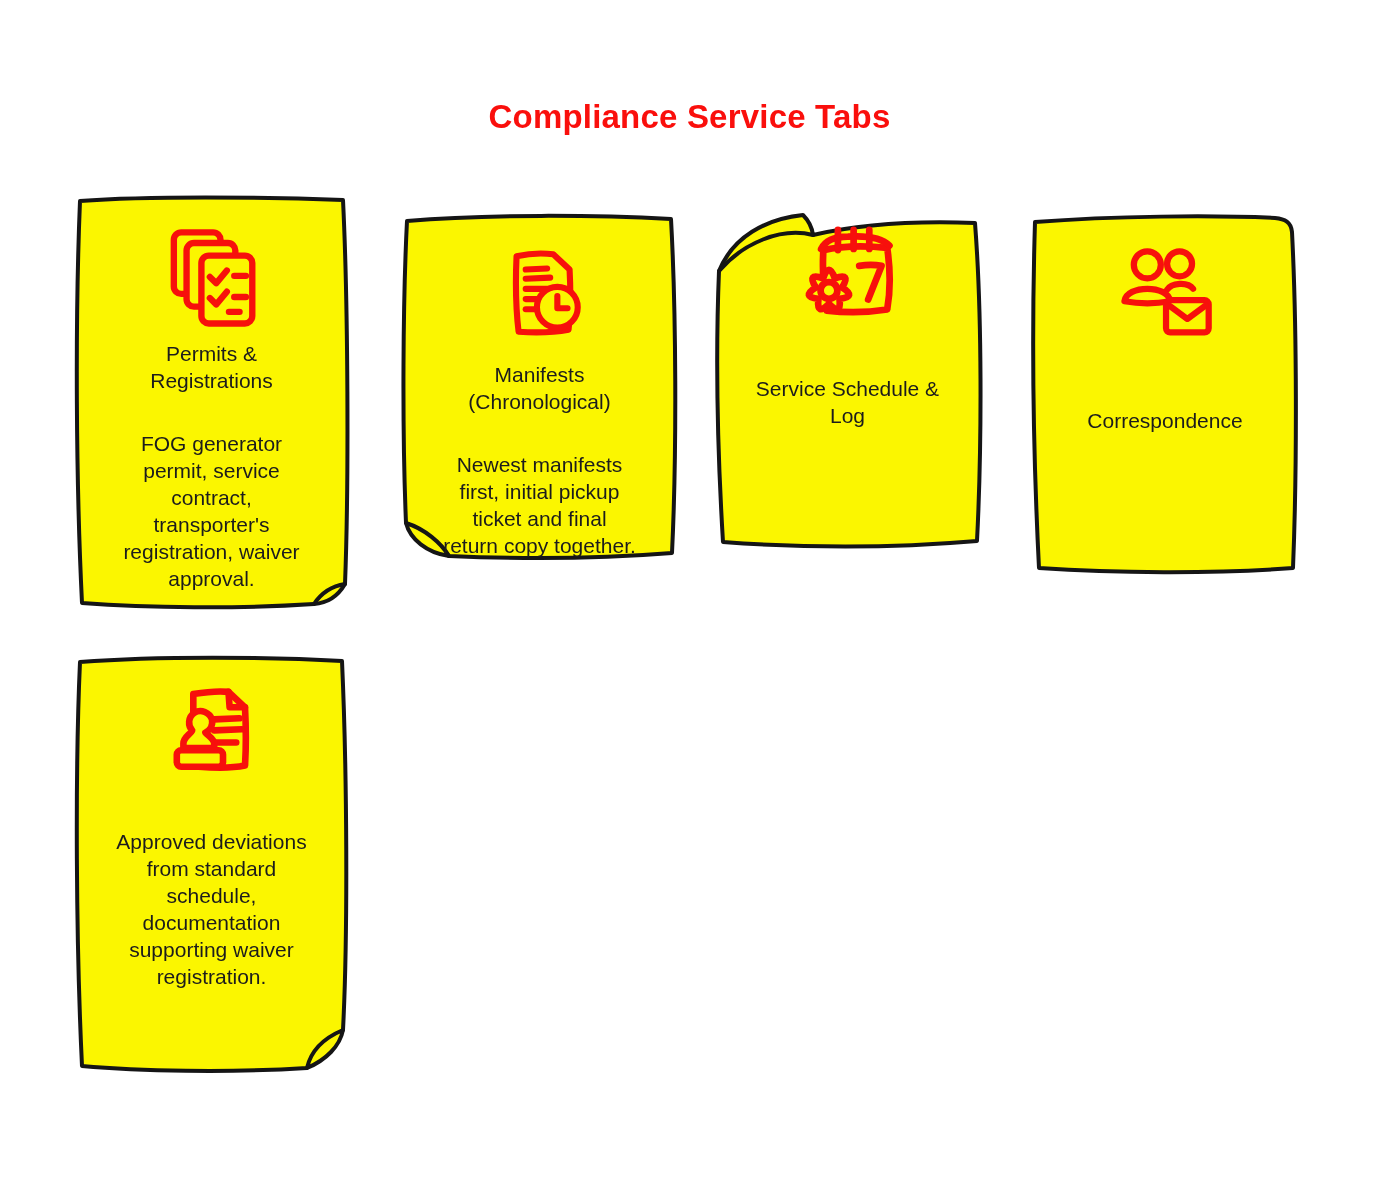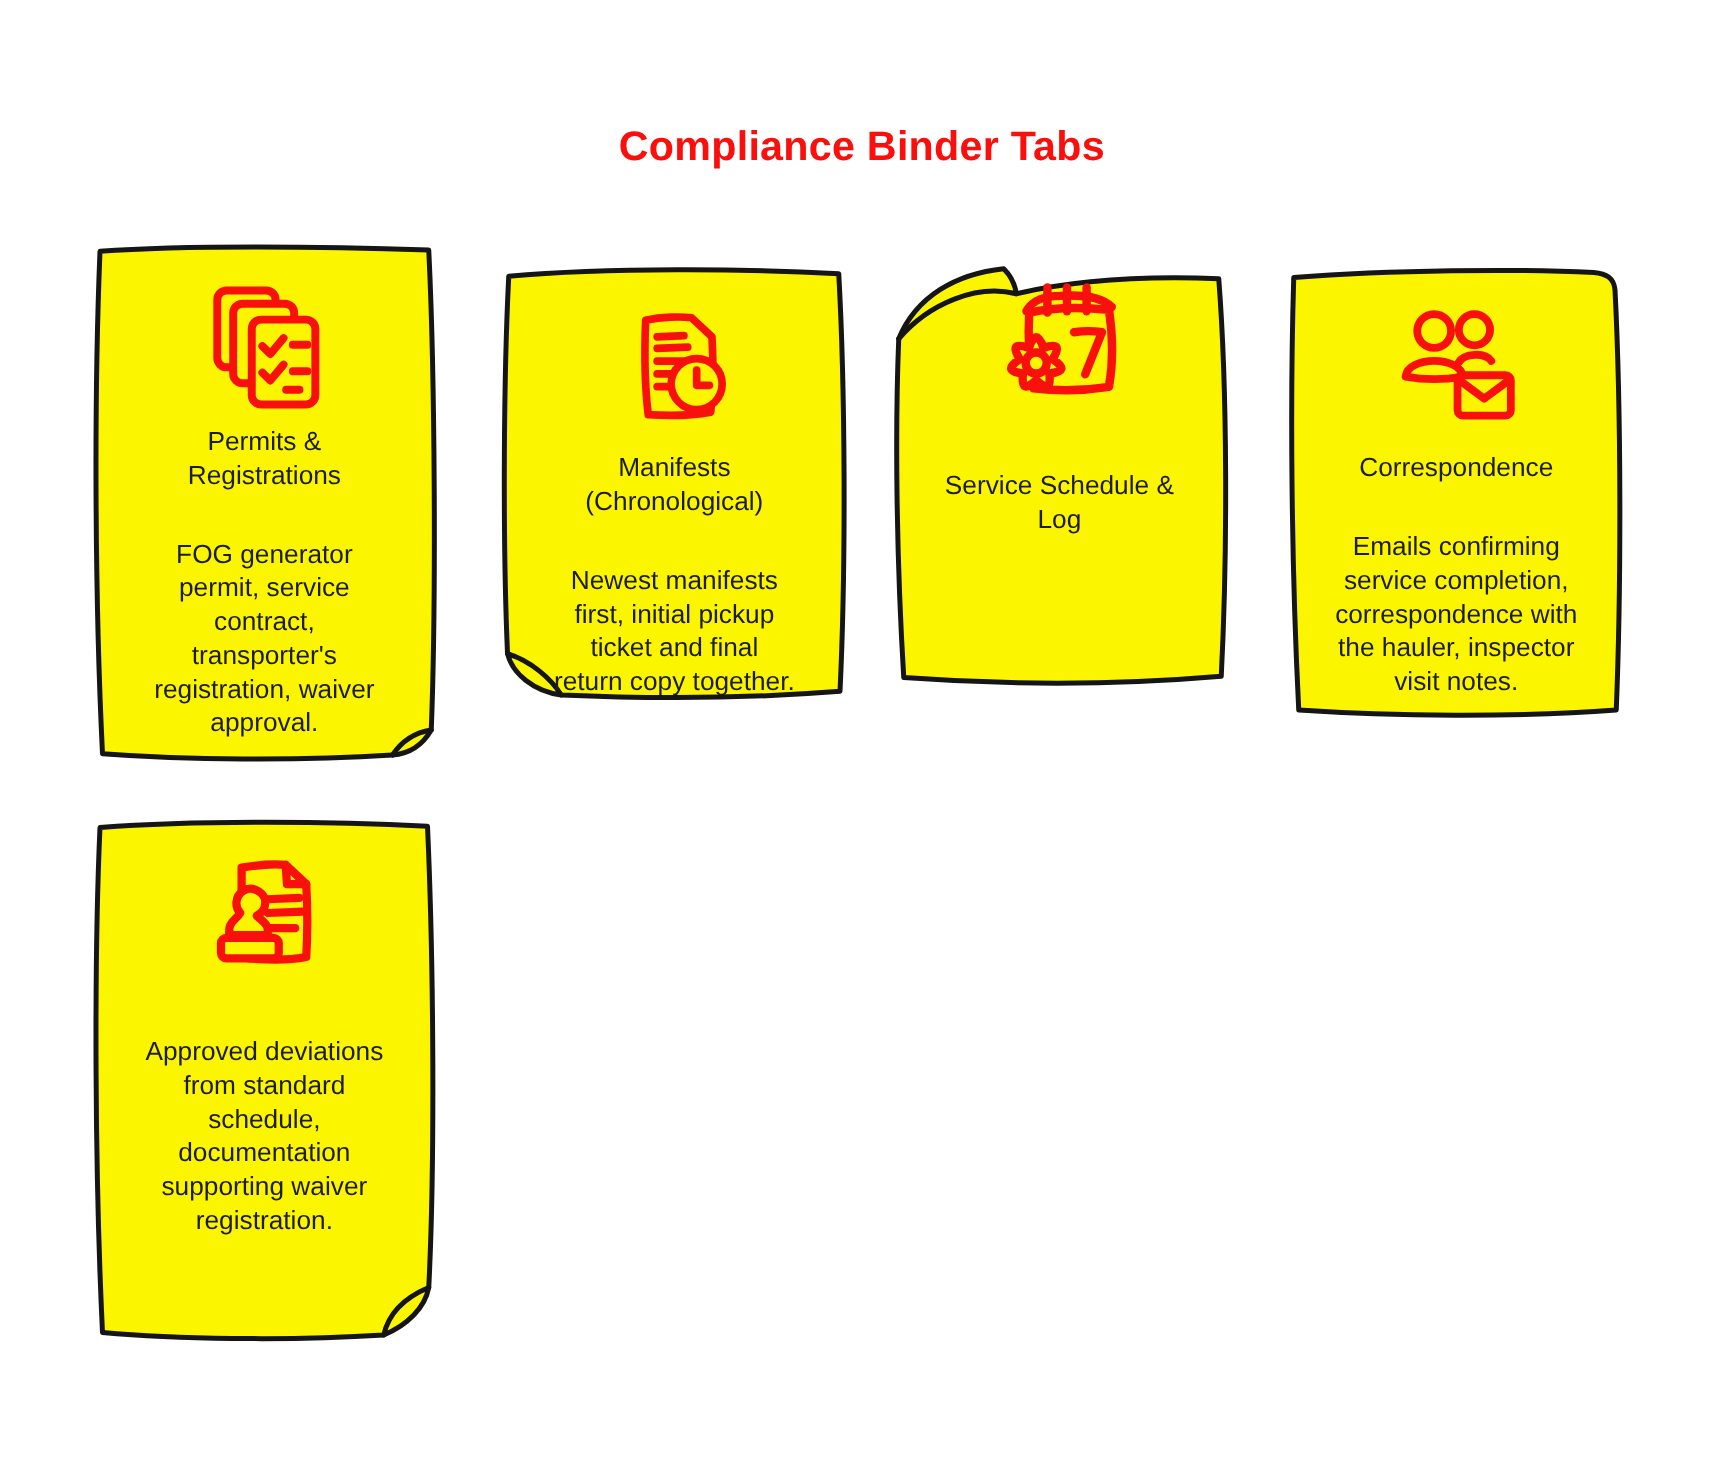--- a/index.html
+++ b/index.html
@@ -27,39 +27,39 @@
   
   .c1{left:68px;top:192px;width:287px;height:423px;}
   .c2{left:397px;top:209px;width:285px;height:356px;}
   .c3{left:705px;top:193px;width:285px;height:360px;}
   .c4{left:1023px;top:210px;width:284px;height:370px;}
   .c5{left:68px;top:652px;width:287px;height:426px;}
 
   .c1 .content{padding-top:34px;}
   .c2 .content{padding-top:34px;}
   .c3 .content{padding-top:28px;gap:36px;}
-  .c4 .content{padding-top:33px;}
+  .c4 .content{padding-top:33px;gap:46px;}
   .c5 .content{padding-top:30px;}
 
   .c1 .card-title{margin-top:8px;}
   .c2 .card-title{margin-top:16px;}
   .c3 .card-title{margin-top:6px;}
   .c4 .card-title{margin-top:14px;}
   .c5 .card-title{margin-top:4px;}
 
   .outline{fill:#fbf600;stroke:#151515;stroke-width:4;stroke-linejoin:round;stroke-linecap:round;}
   .crease{fill:none;stroke:#151515;stroke-width:4;stroke-linejoin:round;stroke-linecap:round;}
   .flap{fill:#fbf600;stroke:#151515;stroke-width:4;stroke-linejoin:round;stroke-linecap:round;}
   .ic{fill:none;stroke:#f7100c;stroke-width:6;stroke-linecap:round;stroke-linejoin:round;}
   .icf{fill:#fbf600;stroke:#f7100c;stroke-width:6;stroke-linecap:round;stroke-linejoin:round;}
 </style>
 </head>
 <body>
 
-<h1 class="page-title">Compliance Binder Tabs</h1>
+<h1 class="page-title">Compliance Service Tabs</h1>
 
 <div class="card c1">
   <svg class="shape" width="287" height="423" viewBox="0 0 287 423">
     <path class="outline" d="M 12,9 C 80,4 190,5 275,8 C 280,110 281,290 277,392 C 270,404 260,411 246,412 C 170,417 80,416 14,411 C 8,290 7,130 12,9 Z"></path>
     <path class="crease" d="M 246,412 C 254,400 264,394 277,392"></path>
   </svg>
   <div class="content">
     <svg class="icon" width="106" height="106" viewBox="0 0 100 100">
       <rect class="icf" x="14" y="6" width="44" height="58" rx="7"></rect>
       <rect class="icf" x="26" y="16" width="46" height="60" rx="7"></rect>
@@ -134,25 +134,20 @@
   <div class="content">
     <svg class="icon" width="104" height="104" viewBox="0 0 100 100">
       <circle class="ic" cx="64" cy="20" r="12"></circle>
       <path class="ic" d="M 52,45 C 56,38 72,37 77,44"></path>
       <circle class="icf" cx="33" cy="21" r="13"></circle>
       <path class="icf" d="M 11,56 C 13,40 53,40 55,56 Q 33,60 11,56 Z"></path>
       <rect class="icf" x="51" y="55" width="41" height="31" rx="4"></rect>
       <path class="ic" d="M 54,60 L 71.5,73 L 89,60"></path>
     </svg>
     <div class="card-title">Correspondence</div>
-    <div class="card-body">Emails confirming
-service completion,
-correspondence with
-the hauler, inspector
-visit notes.</div>
   </div>
 </div>
 
 <div class="card c5">
   <svg class="shape" width="287" height="426" viewBox="0 0 287 426">
     <path class="outline" d="M 12,10 C 90,4 200,5 274,9 C 279,120 280,280 275,378 C 262,390 250,402 239,416 C 160,421 70,419 14,414 C 8,290 7,120 12,10 Z"></path>
     <path class="flap" d="M 239,416 C 243,398 256,386 275,378 C 272,394 258,408 239,416 Z"></path>
   </svg>
   <div class="content">
     <svg class="icon" width="110" height="110" viewBox="0 0 100 100">

